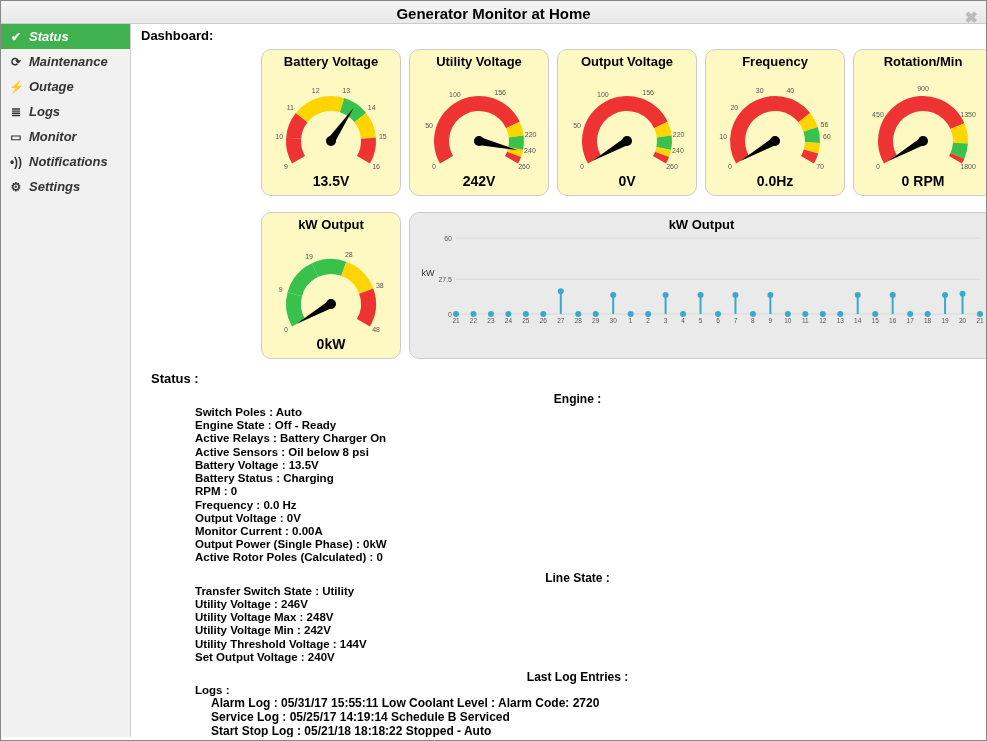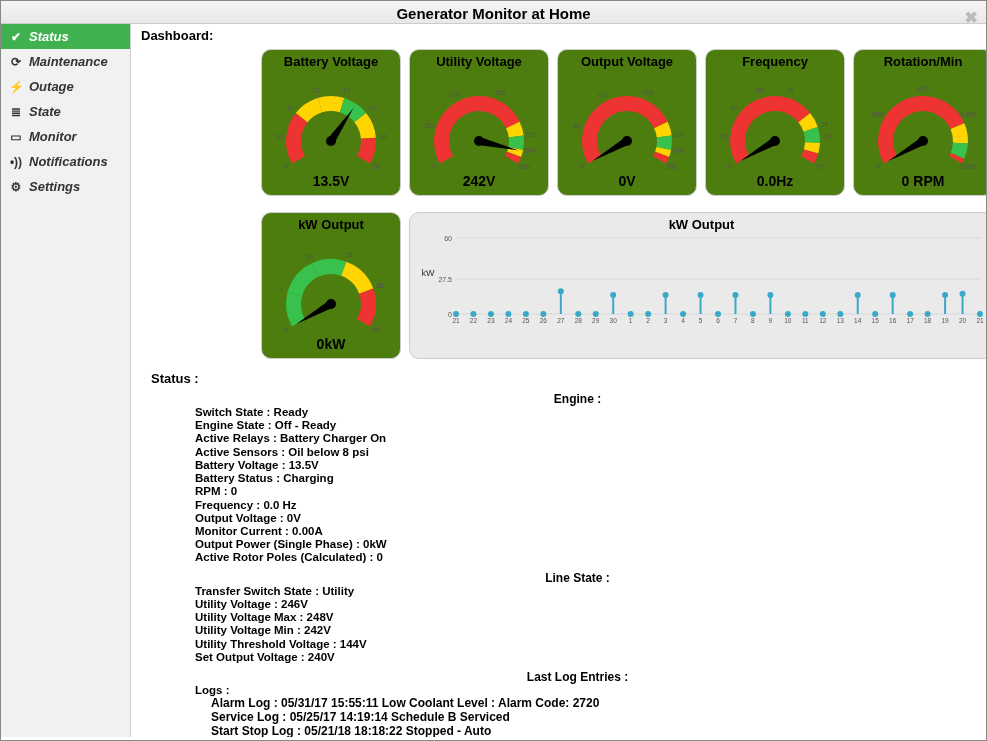--- a/index.html
+++ b/index.html
@@ -7,21 +7,21 @@
   .titlebar { background: linear-gradient(#f5f5f5,#e8e8e8); height: 23px; text-align: center; font-weight: bold; font-size: 15px; line-height: 26px; border-bottom: 1px solid #ccc; position: relative; }
   .titlebar .gear { position: absolute; right: 8px; top: 4px; color: #bbb; font-size: 16px; cursor: pointer; }
   .layout { display: flex; height: calc(100% - 26px); }
   .sidebar { width: 130px; background: #f1f1f1; border-right: 1px solid #d0d0d0; }
   .sidebar .item { display: flex; align-items: center; gap: 6px; padding: 5px 8px; font-size: 13px; font-weight: bold; font-style: italic; color: #333; cursor: pointer; }
   .sidebar .item.active { background: #3fb24f; color: #fff; }
   .sidebar .item .ico { width: 14px; text-align: center; font-style: normal; font-size: 12px; color: inherit; }
   .main { flex: 1; padding: 4px 10px 10px 10px; overflow: auto; }
   .dash-title { font-weight: bold; font-size: 13px; margin-bottom: 6px; }
   .gauges { display: flex; flex-wrap: wrap; gap: 8px; margin-left: 120px; }
-  .card { background: #4d7c0f; border: 1px solid #ccc; border-radius: 10px; width: 140px; display: flex; flex-direction: column; align-items: center; padding: 4px 4px 6px 4px; }
+  .card { background: #fef9c3; border: 1px solid #ccc; border-radius: 10px; width: 140px; display: flex; flex-direction: column; align-items: center; padding: 4px 4px 6px 4px; }
   .card .gt { font-weight: bold; font-size: 13px; margin-bottom: 2px; }
   .card svg { display: block; }
   .card .gv { font-weight: bold; font-size: 14px; margin-top: 2px; }
   .chartcard { background: #eaeaea; border: 1px solid #ccc; border-radius: 10px; width: 585px; padding: 4px 6px 2px 6px; }
   .chartcard .gt { font-weight: bold; font-size: 13px; text-align: center; }
   .chart-caption { text-align: center; font-size: 9px; padding: 2px 0 2px 0; }
   .chart-caption .u { text-decoration: underline; cursor: pointer; }
   .status-block { margin: 12px 0 0 10px; font-size: 12px; }
   .status-block h1 { font-size: 13px; font-weight: bold; margin: 4px 0 6px 0; }
   .status-block h2 { font-size: 12px; font-weight: bold; margin: 6px 0 0 28px; text-align: center; }
@@ -45,21 +45,21 @@
       <div class="item">
         <span class="ico">⟳</span>
         <span>Maintenance</span>
       </div>
       <div class="item">
         <span class="ico">⚡</span>
         <span>Outage</span>
       </div>
       <div class="item">
         <span class="ico">≣</span>
-        <span>State</span>
+        <span>Logs</span>
       </div>
       <div class="item">
         <span class="ico">▭</span>
         <span>Monitor</span>
       </div>
       <div class="item">
         <span class="ico">•))</span>
         <span>Notifications</span>
       </div>
       <div class="item">
@@ -308,21 +308,21 @@
                 <line x1="564" y1="82" x2="564" y2="82" stroke="#3aa9c9" stroke-width="2"></line>
                 <circle cx="564" cy="82" r="3" fill="#3aa9c9"></circle>
                 <text x="564" y="91" font-size="6.5" text-anchor="middle" fill="#555">21</text>
               </svg></div>
           </div>
         </div>
       </div>
     <div class="status-block" id="status">
         <h1>Status :</h1>
         <h2>Engine :</h2>
-        <div class="kv">Switch State : Ready</div>
+        <div class="kv">Switch Poles : Auto</div>
         <div class="kv">Engine State : Off - Ready</div>
         <div class="kv">Active Relays : Battery Charger On</div>
         <div class="kv">Active Sensors : Oil below 8 psi</div>
         <div class="kv">Battery Voltage : 13.5V</div>
         <div class="kv">Battery Status : Charging</div>
         <div class="kv">RPM : 0</div>
         <div class="kv">Frequency : 0.0 Hz</div>
         <div class="kv">Output Voltage : 0V</div>
         <div class="kv">Monitor Current : 0.00A</div>
         <div class="kv">Output Power (Single Phase) : 0kW</div>

